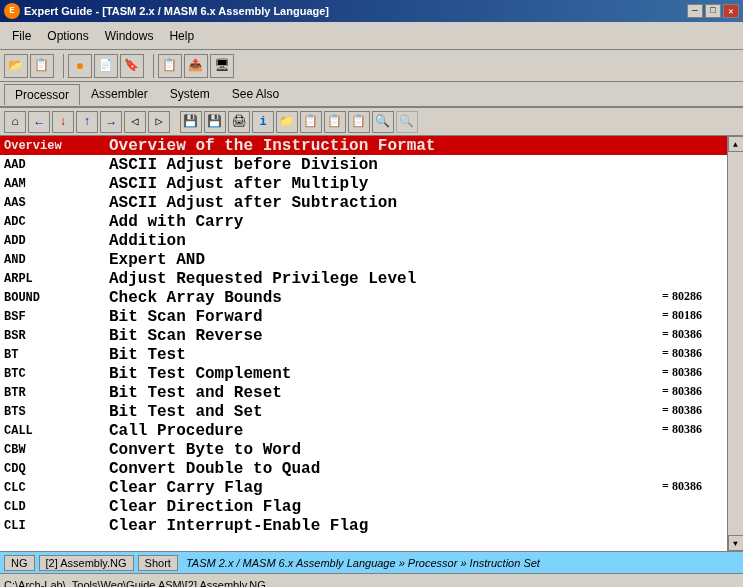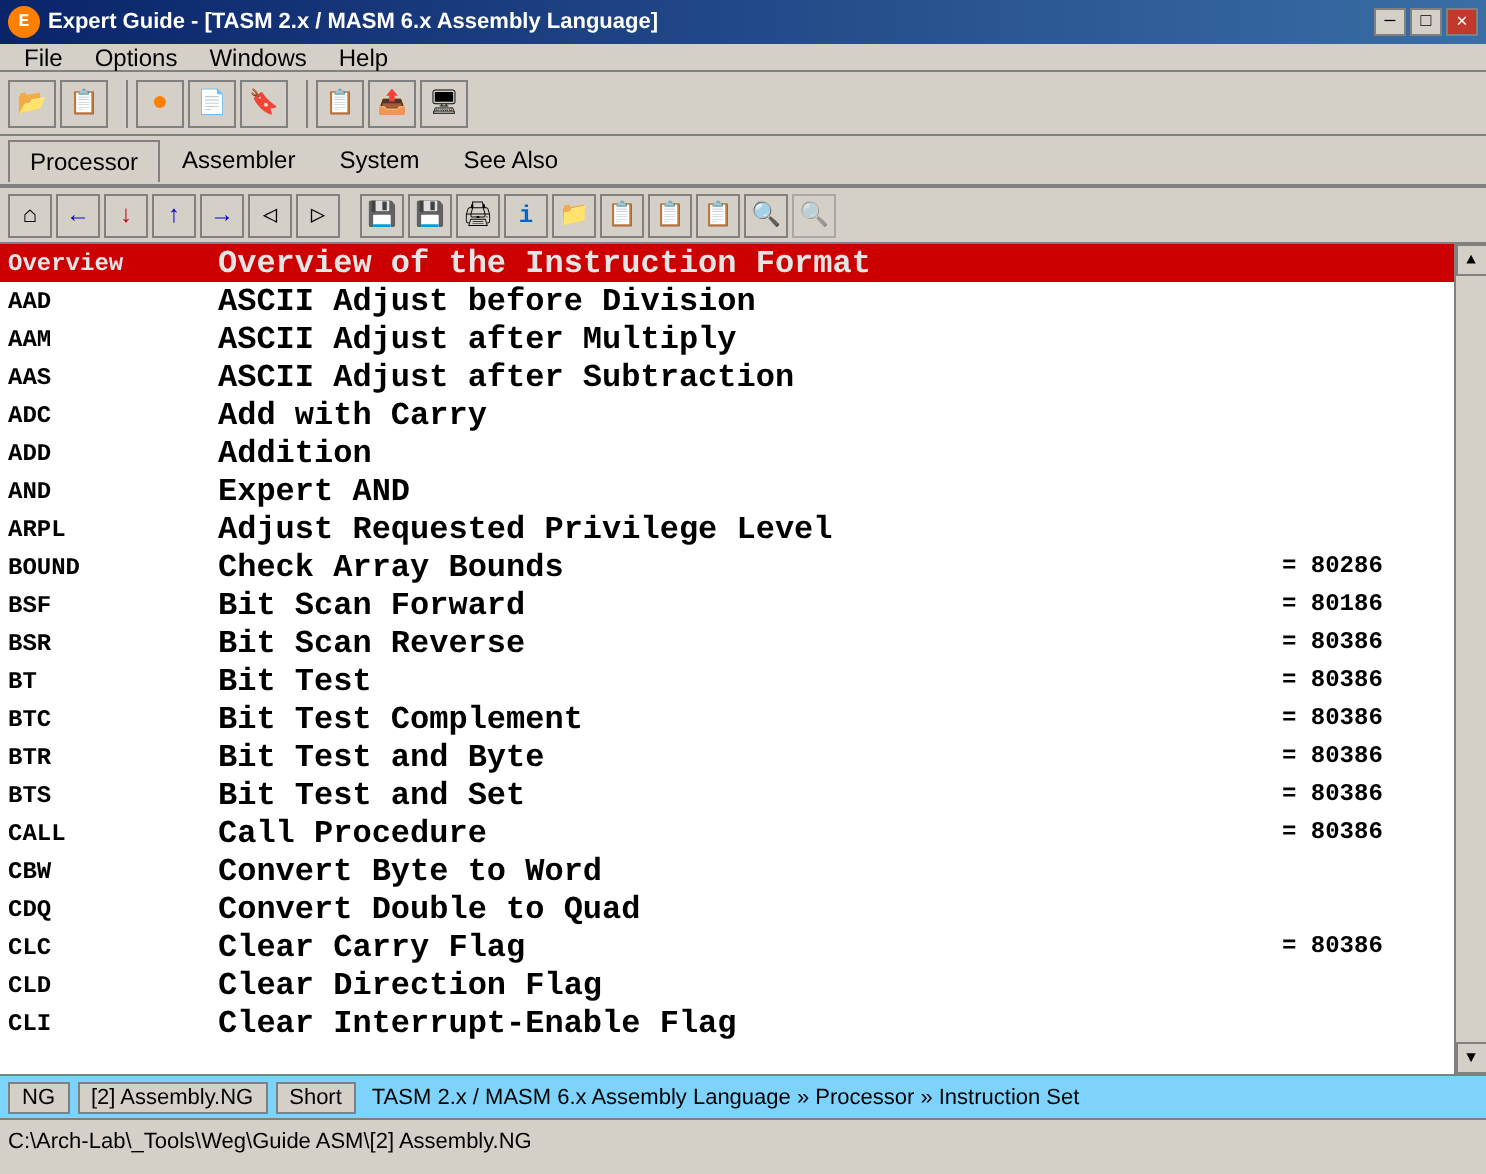--- a/index.html
+++ b/index.html
@@ -59,21 +59,21 @@
       justify-content: center;
       cursor: pointer;
       color: black;
       font-weight: bold;
     }
     .title-btn.close { background: #c0392b; color: white; }
 
     
     .menu-bar {
       background: #d4d0c8;
-      height: 14px;
+      height: 28px;
       display: flex;
       align-items: center;
       padding: 0 4px;
       border-bottom: 1px solid #808080;
     }
     .menu-item {
       padding: 2px 8px;
       font-size: 12px;
       font-family: Arial, sans-serif;
       cursor: pointer;
@@ -196,25 +196,25 @@
       font-family: 'Courier New', monospace;
       font-size: 16px;
       font-weight: bold;
       color: inherit;
       white-space: nowrap;
     }
     .col-proc {
       width: 90px;
       min-width: 90px;
       padding: 0 4px;
-      font-family: Liberation Mono, monospace;
+      font-family: Liberation Serif, serif;
       font-size: 12px;
       font-weight: bold;
       color: inherit;
-      text-align: left;
+      text-align: center;
       white-space: nowrap;
       margin-top: 36px;
     }
 
     
     .scrollbar {
       width: 16px;
       background: #d4d0c8;
       border-left: 1px solid #808080;
       display: flex;
@@ -252,20 +252,21 @@
     }
     .status-item {
       padding: 1px 6px;
       border: 1px solid #808080;
       background: #d4d0c8;
       font-size: 11px;
     }
     .status-path {
       padding: 1px 4px;
       font-size: 11px;
+      font-style: italic;
     }
 
     
     .path-bar {
       background: #d4d0c8;
       height: 20px;
       display: flex;
       align-items: center;
       padding: 11px 4px;
       border-top: 1px solid #808080;
@@ -393,21 +394,21 @@
         <span class="col-desc">Bit Test</span>
         <span class="col-proc">= 80386</span>
       </div>
       <div class="list-row">
         <span class="col-name">BTC</span>
         <span class="col-desc">Bit Test Complement</span>
         <span class="col-proc">= 80386</span>
       </div>
       <div class="list-row">
         <span class="col-name">BTR</span>
-        <span class="col-desc">Bit Test and Byte</span>
+        <span class="col-desc">Bit Test and Reset</span>
         <span class="col-proc">= 80386</span>
       </div>
       <div class="list-row">
         <span class="col-name">BTS</span>
         <span class="col-desc">Bit Test and Set</span>
         <span class="col-proc">= 80386</span>
       </div>
       <div class="list-row">
         <span class="col-name">CALL</span>
         <span class="col-desc">Call Procedure</span>

